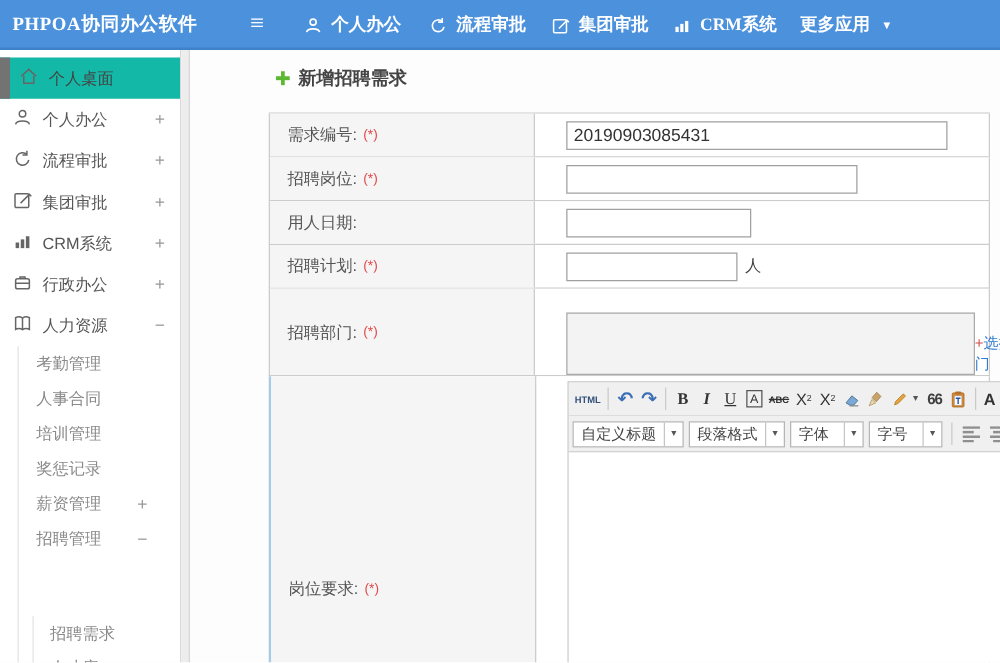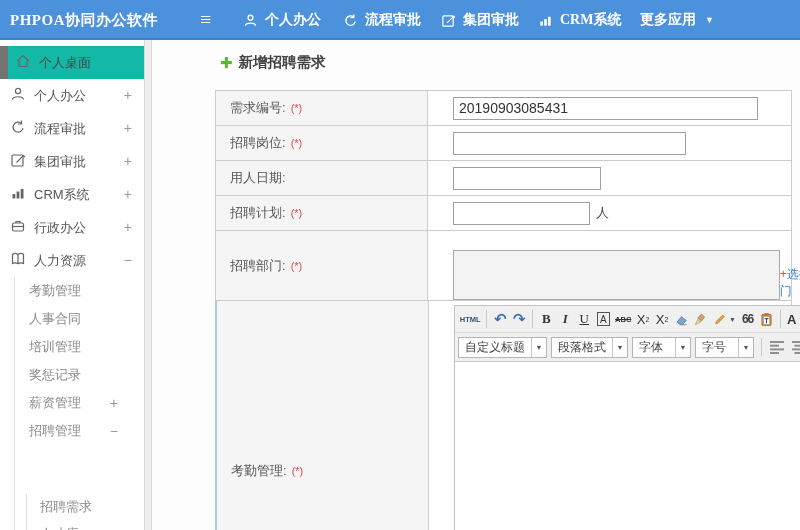--- a/index.html
+++ b/index.html
@@ -326,21 +326,21 @@
         <span class="resize-handle"></span>
         <div class="link">
           <span class="lp">+</span><span class="lt">选择部门</span>
         </div>
       </div>
     </div>
 
 
     <div class="frow hbig">
       <div class="cell-label">
-        <span>考勤管理:</span>
+        <span>岗位要求:</span>
         <span class="req">(*)</span>
       </div>
       <div class="cell-value" style="align-self:stretch; align-items:flex-start;">
 
         <div class="editor">
 
           <div class="tb tb1">
             <span class="tbtn t-html">HTML</span>
             <span class="tsep"></span>
             <span class="tbtn t-undo">↶</span>

